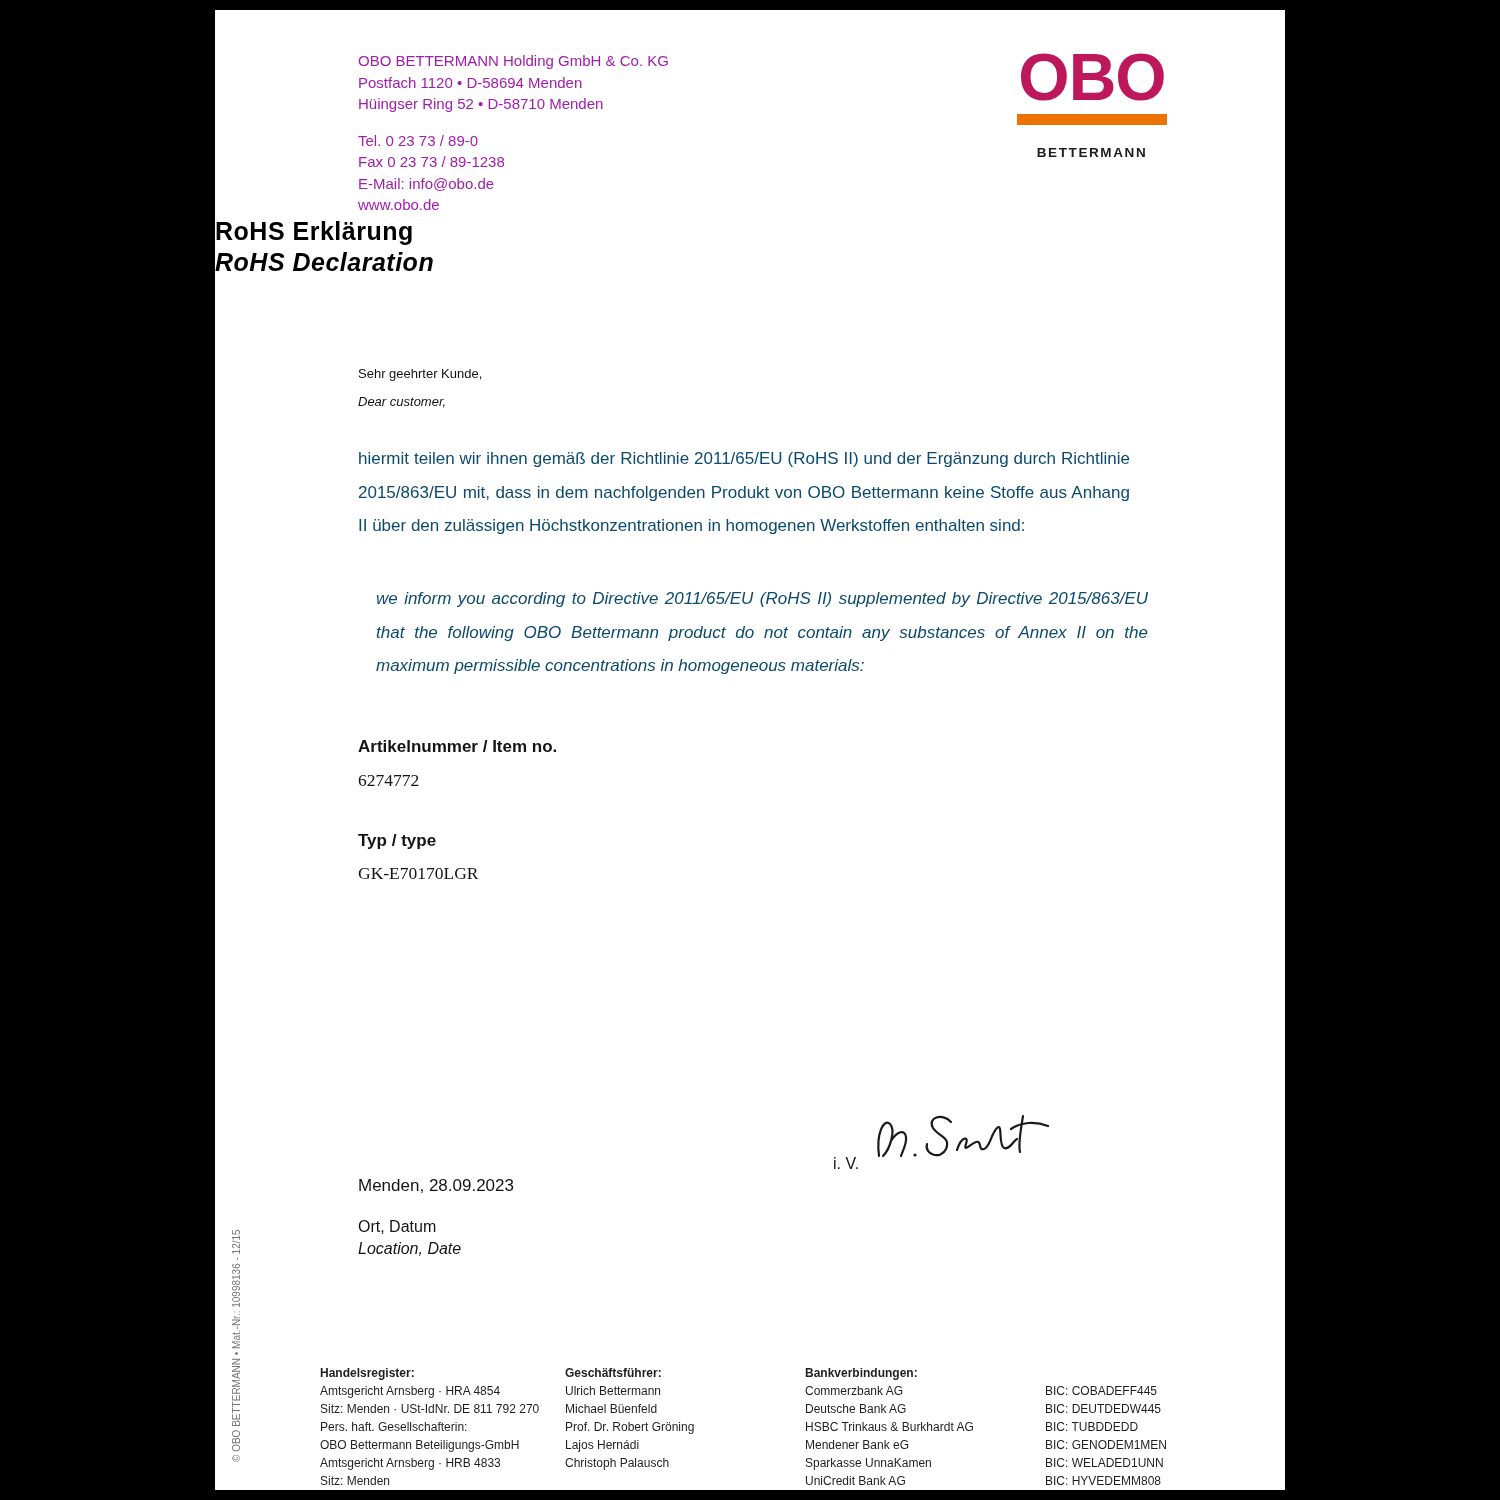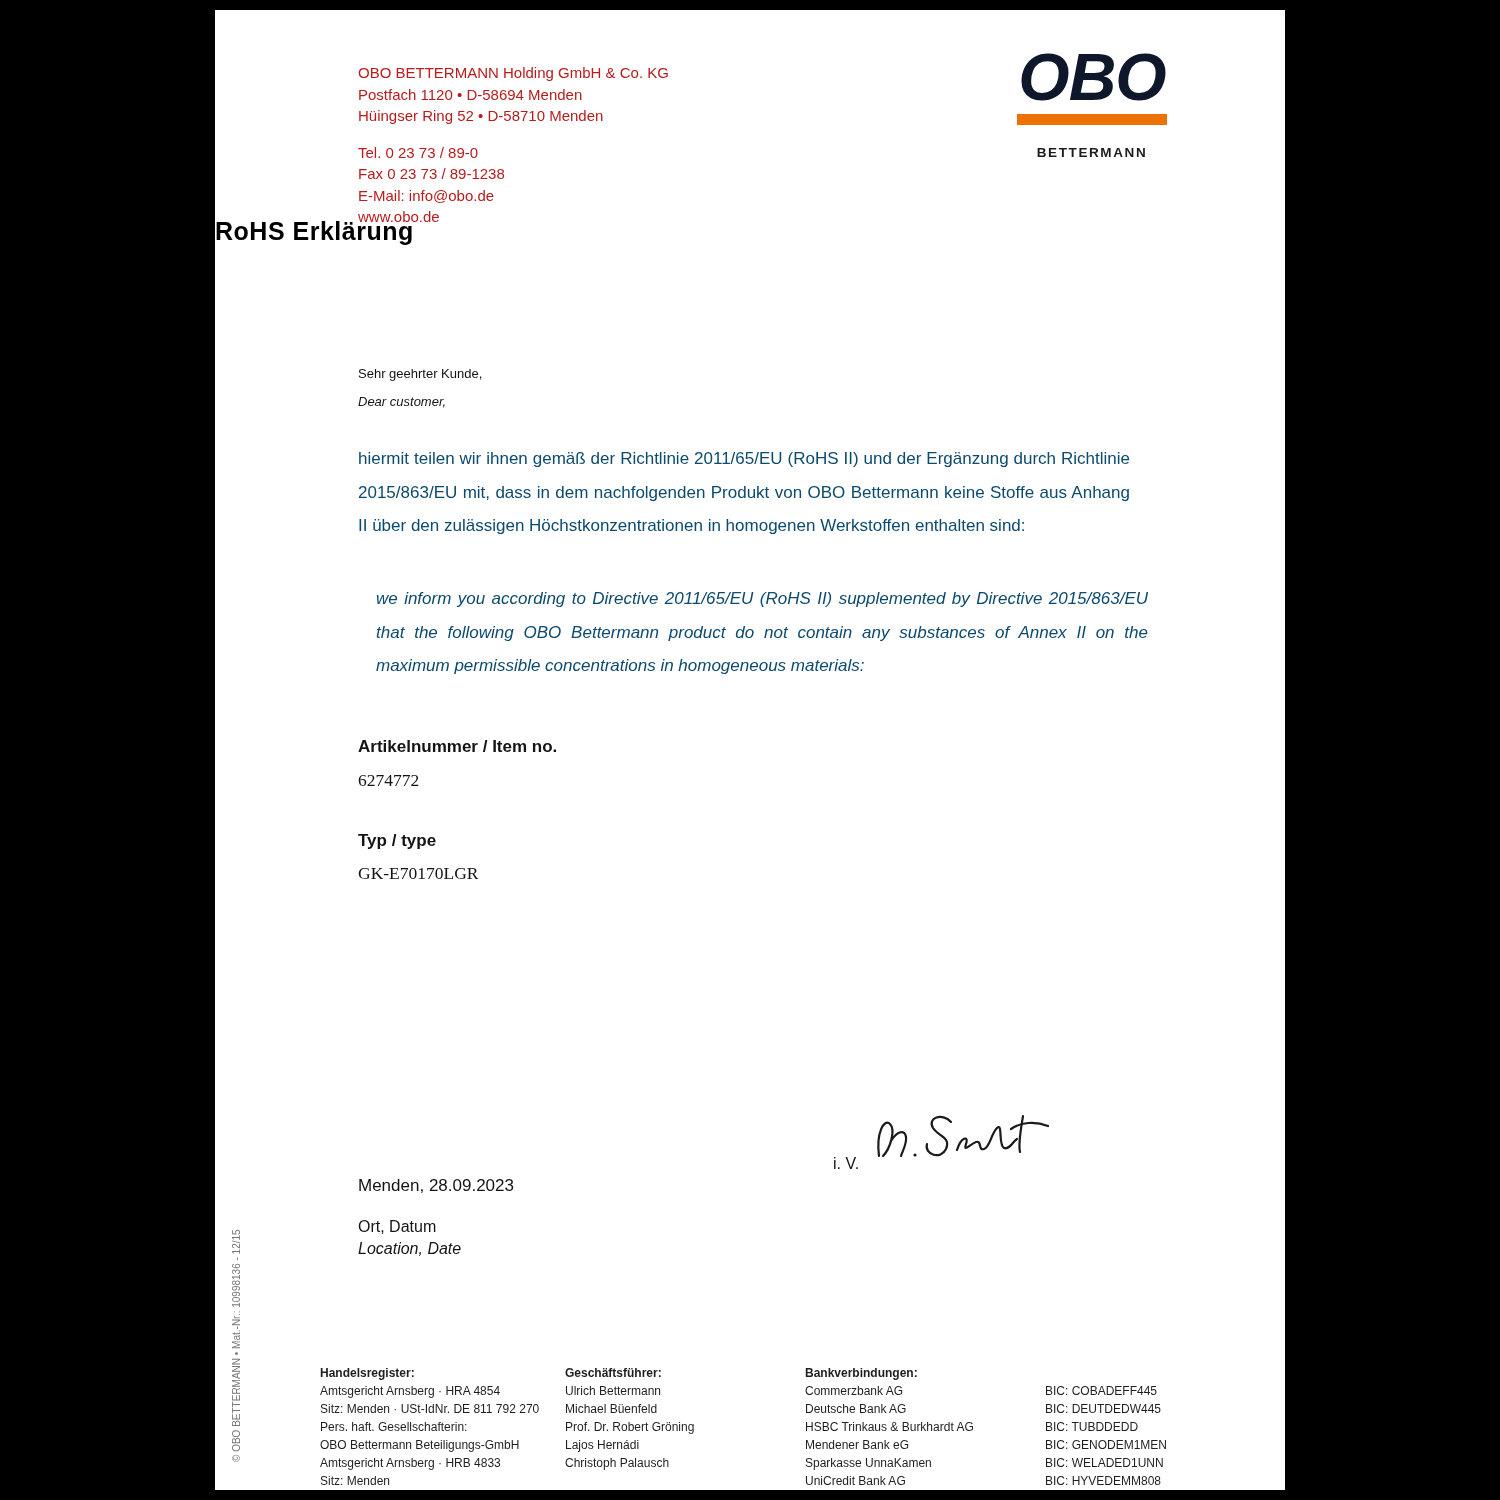--- a/index.html
+++ b/index.html
@@ -11,30 +11,30 @@
   }
   .canvas { position: relative; width: 1500px; height: 1500px; background: #000; }
   .page {
     position: absolute; left: 215px; top: 10px;
     width: 1070px; height: 1480px;
     background: #ffffff; color: #141414;
   }
 
   
   .sender {
-    position: absolute; left: 143px; top: 52px;
-    font-size: 15px; line-height: 21.5px; color: #b91c1c;
+    position: absolute; left: 143px; top: 40px;
+    font-size: 15px; line-height: 21.5px; color: #a21caf;
   }
   .sender-gap { height: 15px; }
 
   
   .logo { position: absolute; left: 802px; top: 36px; width: 150px; }
   .logo-obo {
-    font-size: 66px; font-weight: bold; color: #0f172a;
-    line-height: 0.95; text-align: center; letter-spacing: -1px; font-style: italic;
+    font-size: 66px; font-weight: bold; color: #be185d;
+    line-height: 0.95; text-align: center; letter-spacing: -1px;
   }
   .logo-bar { height: 11px; background: #EE7203; margin-top: 5px; }
   .logo-sub {
     margin-top: 20px; text-align: center;
     font-size: 13.5px; font-weight: bold; letter-spacing: 1.6px; color: #1c1c1c;
   }
 
   
   .title {
     position: absolute; left: 0; top: 206px; width: 100%;
@@ -104,20 +104,21 @@
     </div>
 
     <div class="logo">
       <div class="logo-obo">OBO</div>
       <div class="logo-bar"></div>
       <div class="logo-sub">BETTERMANN</div>
     </div>
 
     <div class="title">
       <div class="de">RoHS Erklärung</div>
+      <div class="en">RoHS Declaration</div>
     </div>
 
     <div class="greeting">
       <div class="de">Sehr geehrter Kunde,</div>
       <div class="en">Dear customer,</div>
     </div>
 
     <div class="para para-de">hiermit teilen wir ihnen gemäß der Richtlinie 2011/65/EU (RoHS II) und der Ergänzung durch Richtlinie 2015/863/EU mit, dass in dem nachfolgenden Produkt von OBO Bettermann keine Stoffe aus Anhang II über den zulässigen Höchstkonzentrationen in homogenen Werkstoffen enthalten sind:</div>
     <div class="para para-en">we inform you according to Directive 2011/65/EU (RoHS II) supplemented by Directive 2015/863/EU that the following OBO Bettermann product do not contain any substances of Annex II on the maximum permissible concentrations in homogeneous materials:</div>
 

